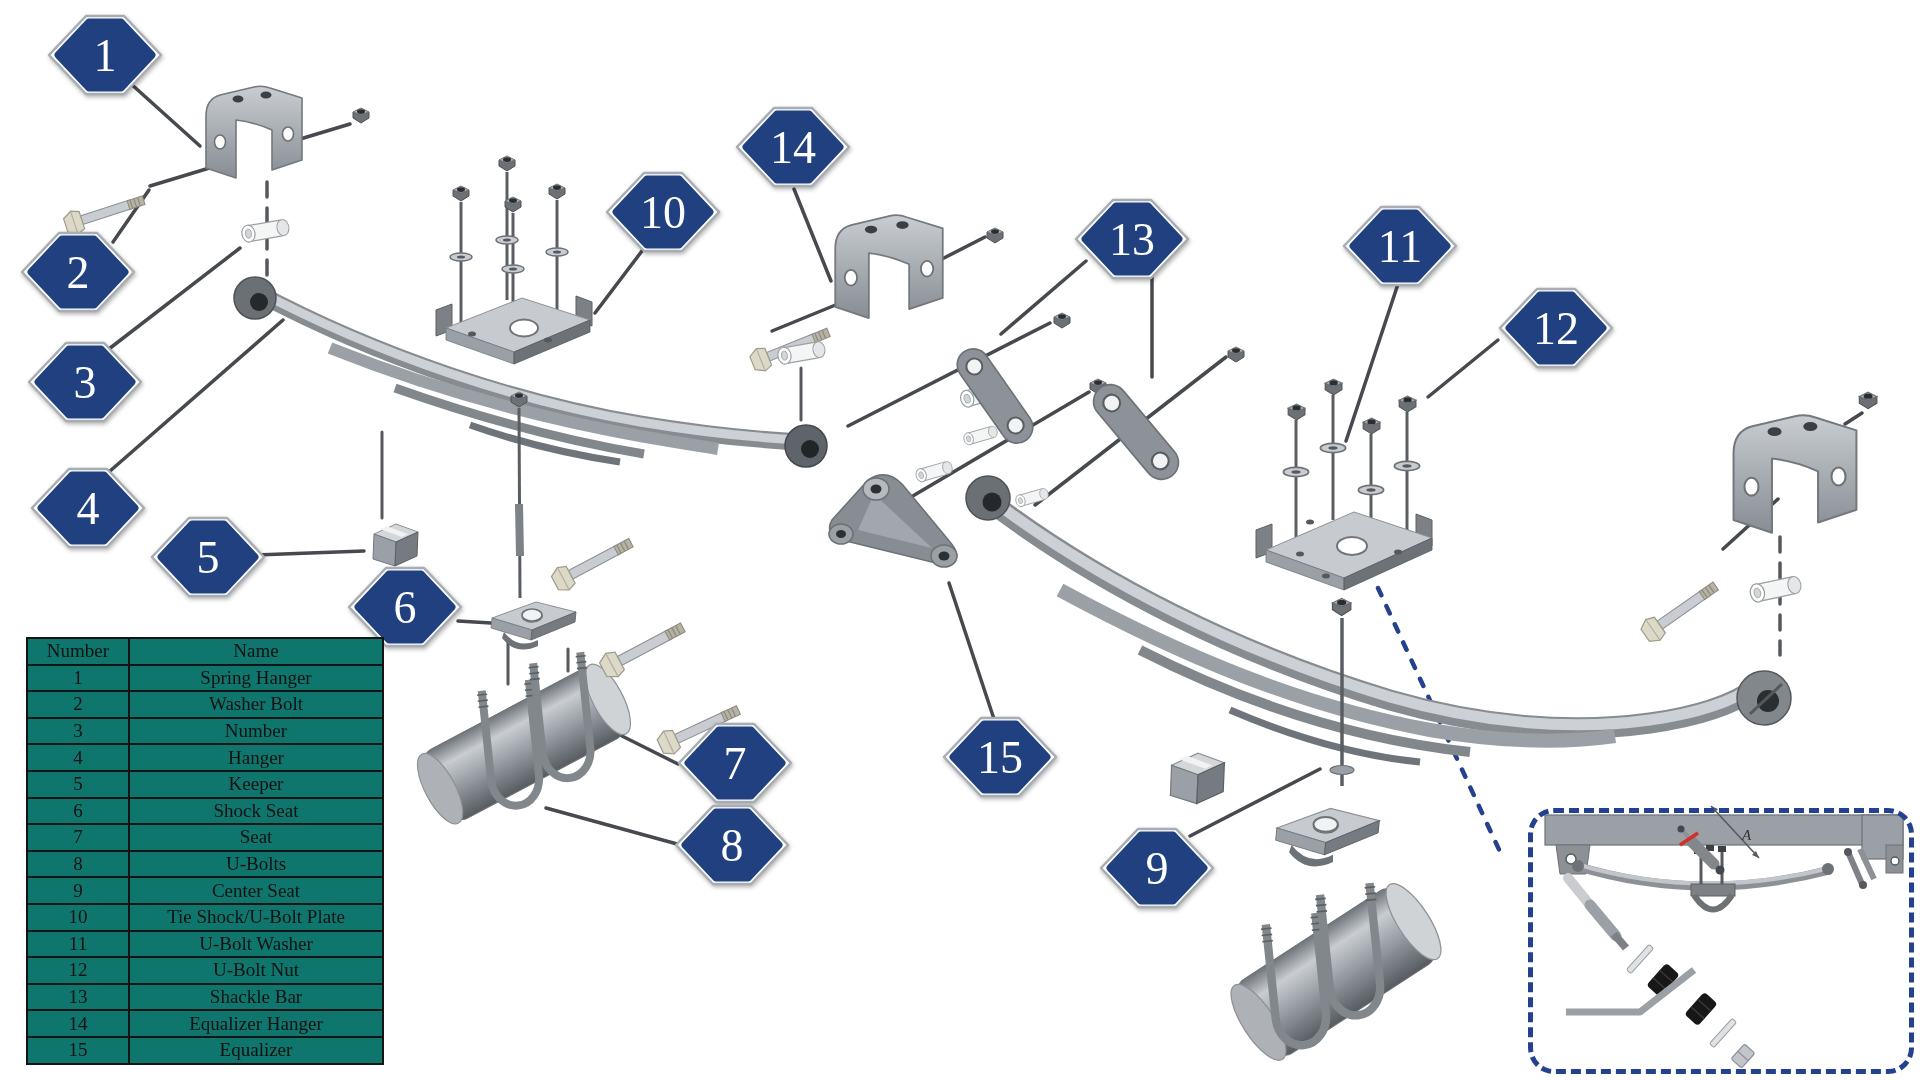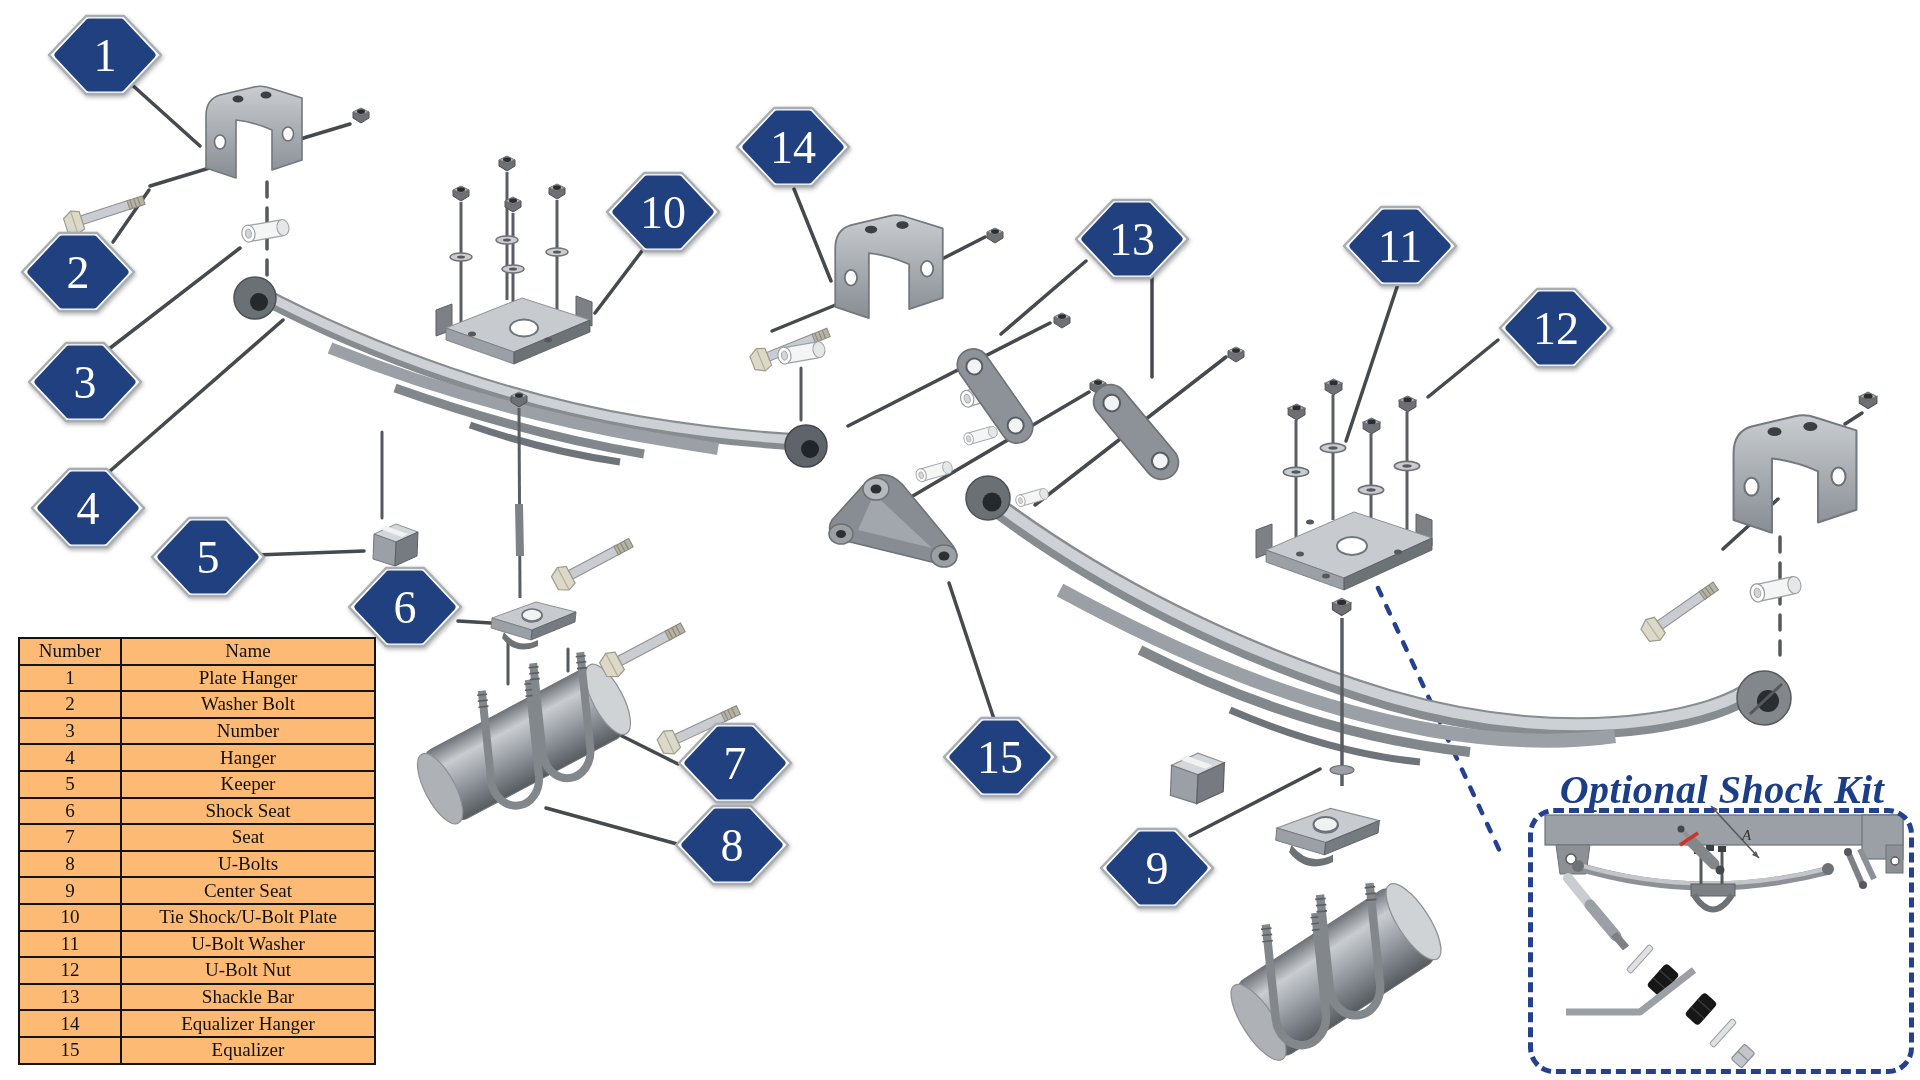--- a/index.html
+++ b/index.html
@@ -7,22 +7,22 @@
          font-family:"Liberation Serif",serif;}
   .scene{position:absolute;left:0;top:0;}
 
   
   .badge{position:absolute;overflow:visible;filter:drop-shadow(1px 2px 2px rgba(0,0,0,.30));}
   .badge-rim{fill:#ffffff;stroke:#a8adb3;stroke-width:2.5;stroke-linejoin:round;}
   .badge-fill{fill:#20407f;stroke:#20407f;stroke-width:7;stroke-linejoin:round;}
   .badge-num{fill:#ffffff;font:400 46px "Liberation Serif",serif;text-anchor:middle;}
 
   
-  .parts-table{position:absolute;left:18px;top:637px;border-collapse:collapse;
-               background:#fdba74;}
+  .parts-table{position:absolute;left:26px;top:637px;border-collapse:collapse;
+               background:#0f766e;}
   .parts-table td,.parts-table th{border:2px solid #141414;font:400 19px "Liberation Serif",serif;
                color:#111;text-align:center;padding:0 6px;height:24.6px;font-weight:400;}
   .col-num{width:88px;}
   .col-name{width:240px;}
 
   
   .shock-title{position:absolute;left:1527px;top:766px;width:390px;text-align:center;
                font:italic 700 40px "Liberation Serif",serif;color:#1c3e86;letter-spacing:.5px;
                white-space:nowrap;}
   .shock-box{position:absolute;left:1528px;top:808px;width:376px;height:256px;
@@ -447,21 +447,21 @@
 </div>
 
 <table class="parts-table">
   <tbody>
         <tr>
     <td class="col-num">Number</td>
     <td class="col-name">Name</td>
   </tr>
   <tr>
           <td>1</td>
-          <td>Plate Hanger</td>
+          <td>Spring Hanger</td>
         </tr>
   <tr>
           <td>2</td>
           <td>Washer Bolt</td>
         </tr>
   <tr>
           <td>3</td>
           <td>Number</td>
         </tr>
   <tr>
@@ -508,16 +508,15 @@
           <td>14</td>
           <td>Equalizer Hanger</td>
         </tr>
   <tr>
           <td>15</td>
           <td>Equalizer</td>
         </tr>
 </tbody>
     </table>
 
-<div class="shock-title">Optional Shock Kit</div>
 <div class="shock-box"></div>
 
 </div>
 
 </body></html>

